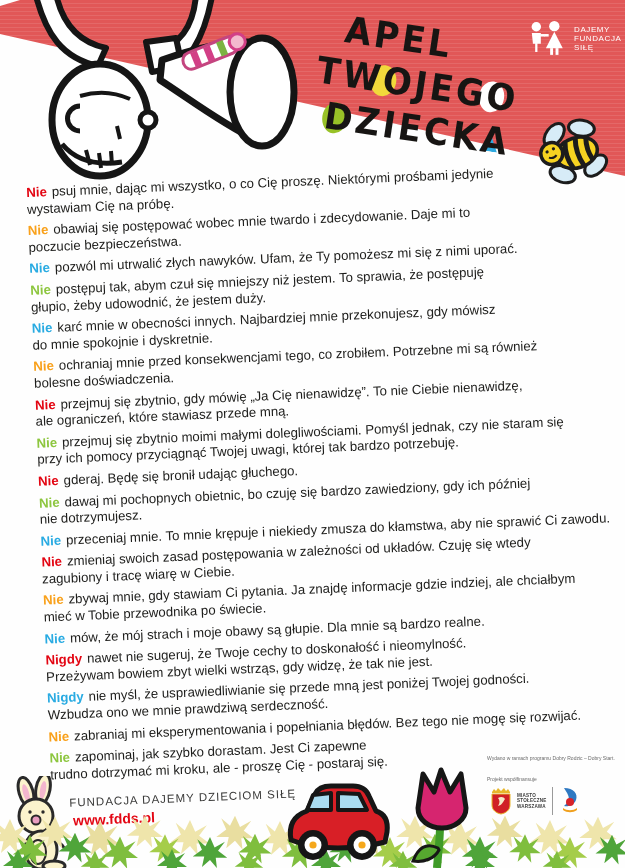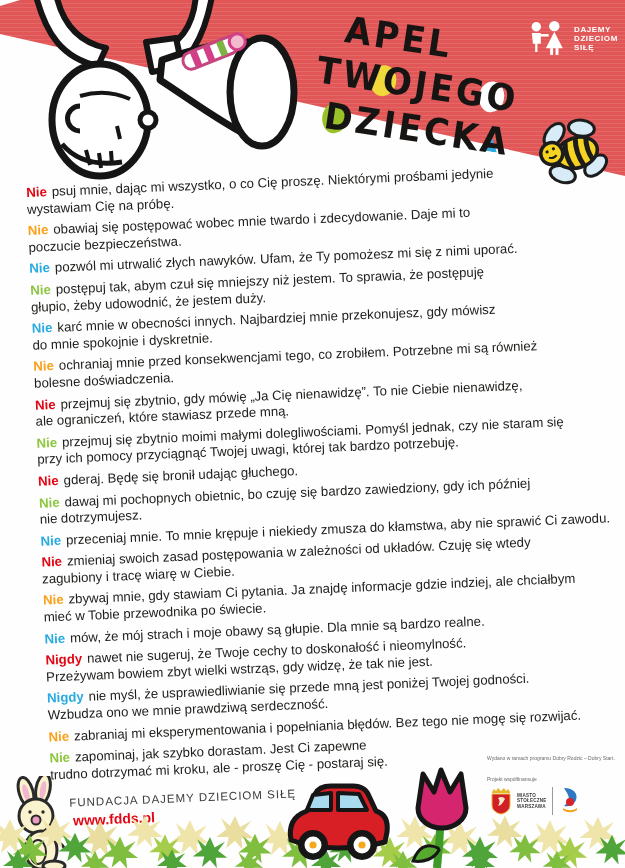--- a/index.html
+++ b/index.html
@@ -23,21 +23,21 @@
   .egg{border-radius:50%;}
   .tri{clip-path:polygon(50% 0,0 100%,100% 100%);}
   .acc-red{left:28px;top:12px;width:16px;height:17px;}
   .acc-yellow{left:54px;top:52px;width:26px;height:31px;}
   .acc-white{left:164px;top:52px;width:25px;height:31px;}
   .acc-green{left:12px;top:96px;width:25px;height:31px;}
   .acc-blue{left:172px;top:104px;width:18px;height:18px;}
 
   
   .fdds{left:526px;top:20px;z-index:4;display:flex;align-items:center;gap:6px;}
-  .fdds-text div{color:#fff;font-weight:bold;font-size:8px;line-height:9px;letter-spacing:.6px;}
+  .fdds-text div{color:#fff;font-weight:normal;font-size:8px;line-height:9px;letter-spacing:.6px;}
 
   
   .content{left:0;top:186px;width:625px;z-index:3;transform:rotate(-2.35deg);transform-origin:0 0;}
   .item{margin:0 0 5px 26px;}
   .line{white-space:nowrap;font-size:13.2px;line-height:16.6px;color:#1d1d1b;}
   .lead{font-weight:bold;}
   .rest{padding-left:5px;}
   .foundation{margin:14px 0 0 44px;font-size:11.5px;letter-spacing:1px;color:#3a3a39;white-space:nowrap;}
   .website{margin:4px 0 0 47px;font-size:14px;font-weight:bold;}
 
@@ -116,21 +116,21 @@
       <rect x="11" y="12.5" width="4" height="2.2"></rect>
       <circle cx="23.5" cy="5.5" r="4.6"></circle>
       <path d="M23.5,10.5 L31,25 H16 Z"></path>
       <rect x="19.8" y="25" width="2.6" height="6"></rect>
       <rect x="24.6" y="25" width="2.6" height="6"></rect>
       <rect x="14.5" y="12.5" width="4" height="2.2"></rect>
     </g>
   </svg>
   <div class="fdds-text">
     <div>DAJEMY</div>
-    <div>DZIECIOM</div>
+    <div>FUNDACJA</div>
     <div>SIŁĘ</div>
   </div>
 </div>
 
 <svg class="abs bee" width="84" height="78" viewBox="0 0 84 78">
   <g transform="rotate(-18 42 40)">
     <ellipse cx="30" cy="16" rx="13" ry="8" fill="#d7ecf7" stroke="#1c1c1c" stroke-width="3" transform="rotate(-35 30 16)"></ellipse>
     <ellipse cx="58" cy="18" rx="13" ry="8" fill="#d7ecf7" stroke="#1c1c1c" stroke-width="3" transform="rotate(25 58 18)"></ellipse>
     <ellipse cx="26" cy="56" rx="13" ry="8" fill="#d7ecf7" stroke="#1c1c1c" stroke-width="3" transform="rotate(35 26 56)"></ellipse>
     <ellipse cx="60" cy="58" rx="13" ry="8" fill="#d7ecf7" stroke="#1c1c1c" stroke-width="3" transform="rotate(-25 60 58)"></ellipse>

